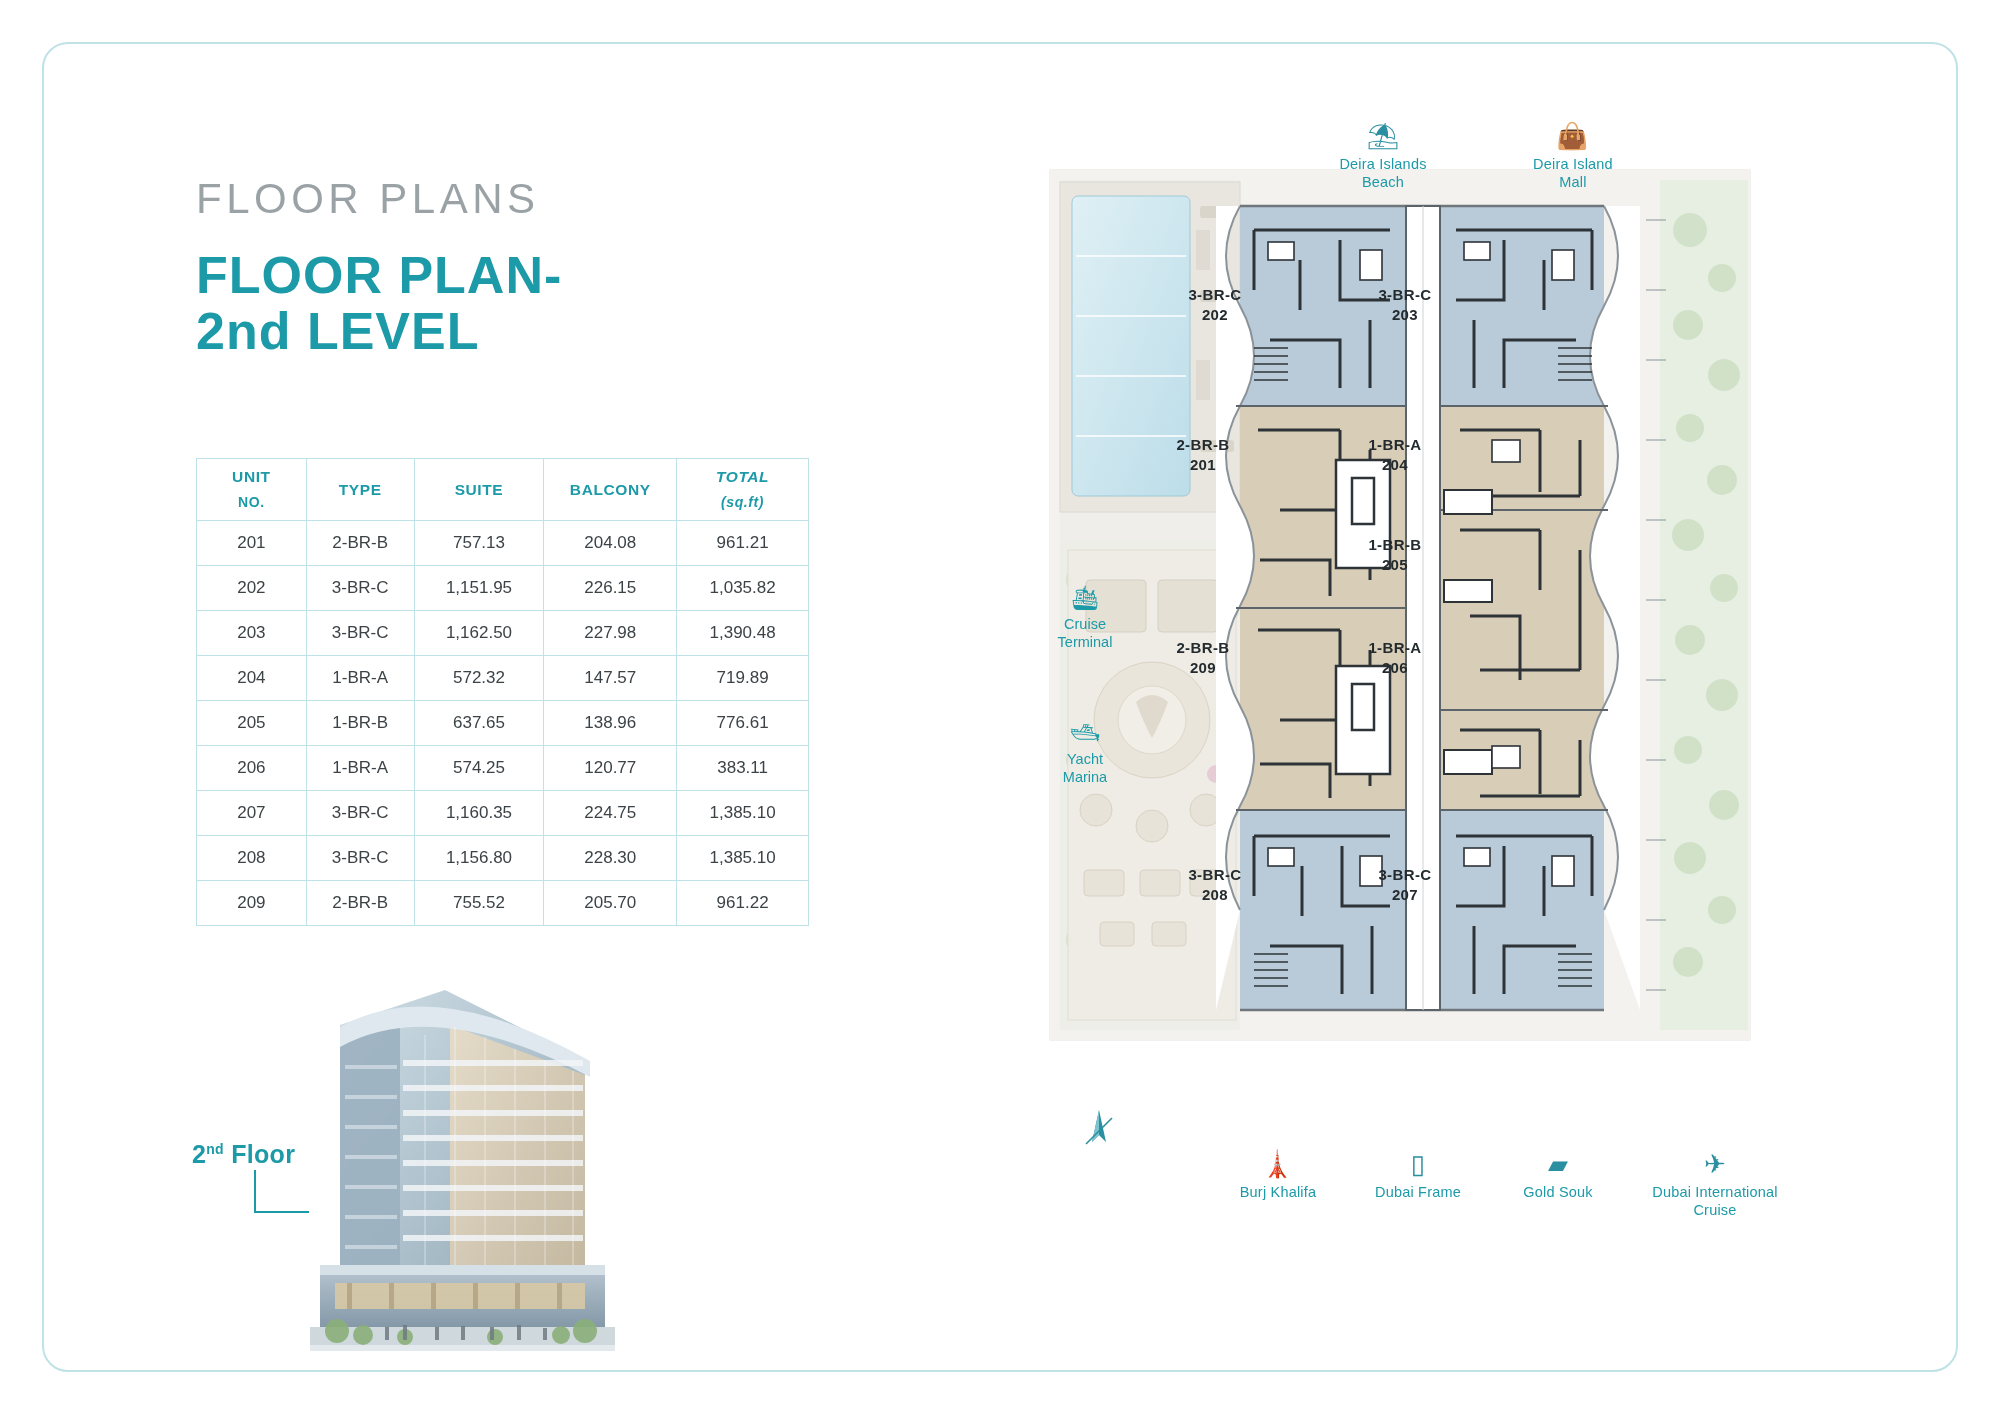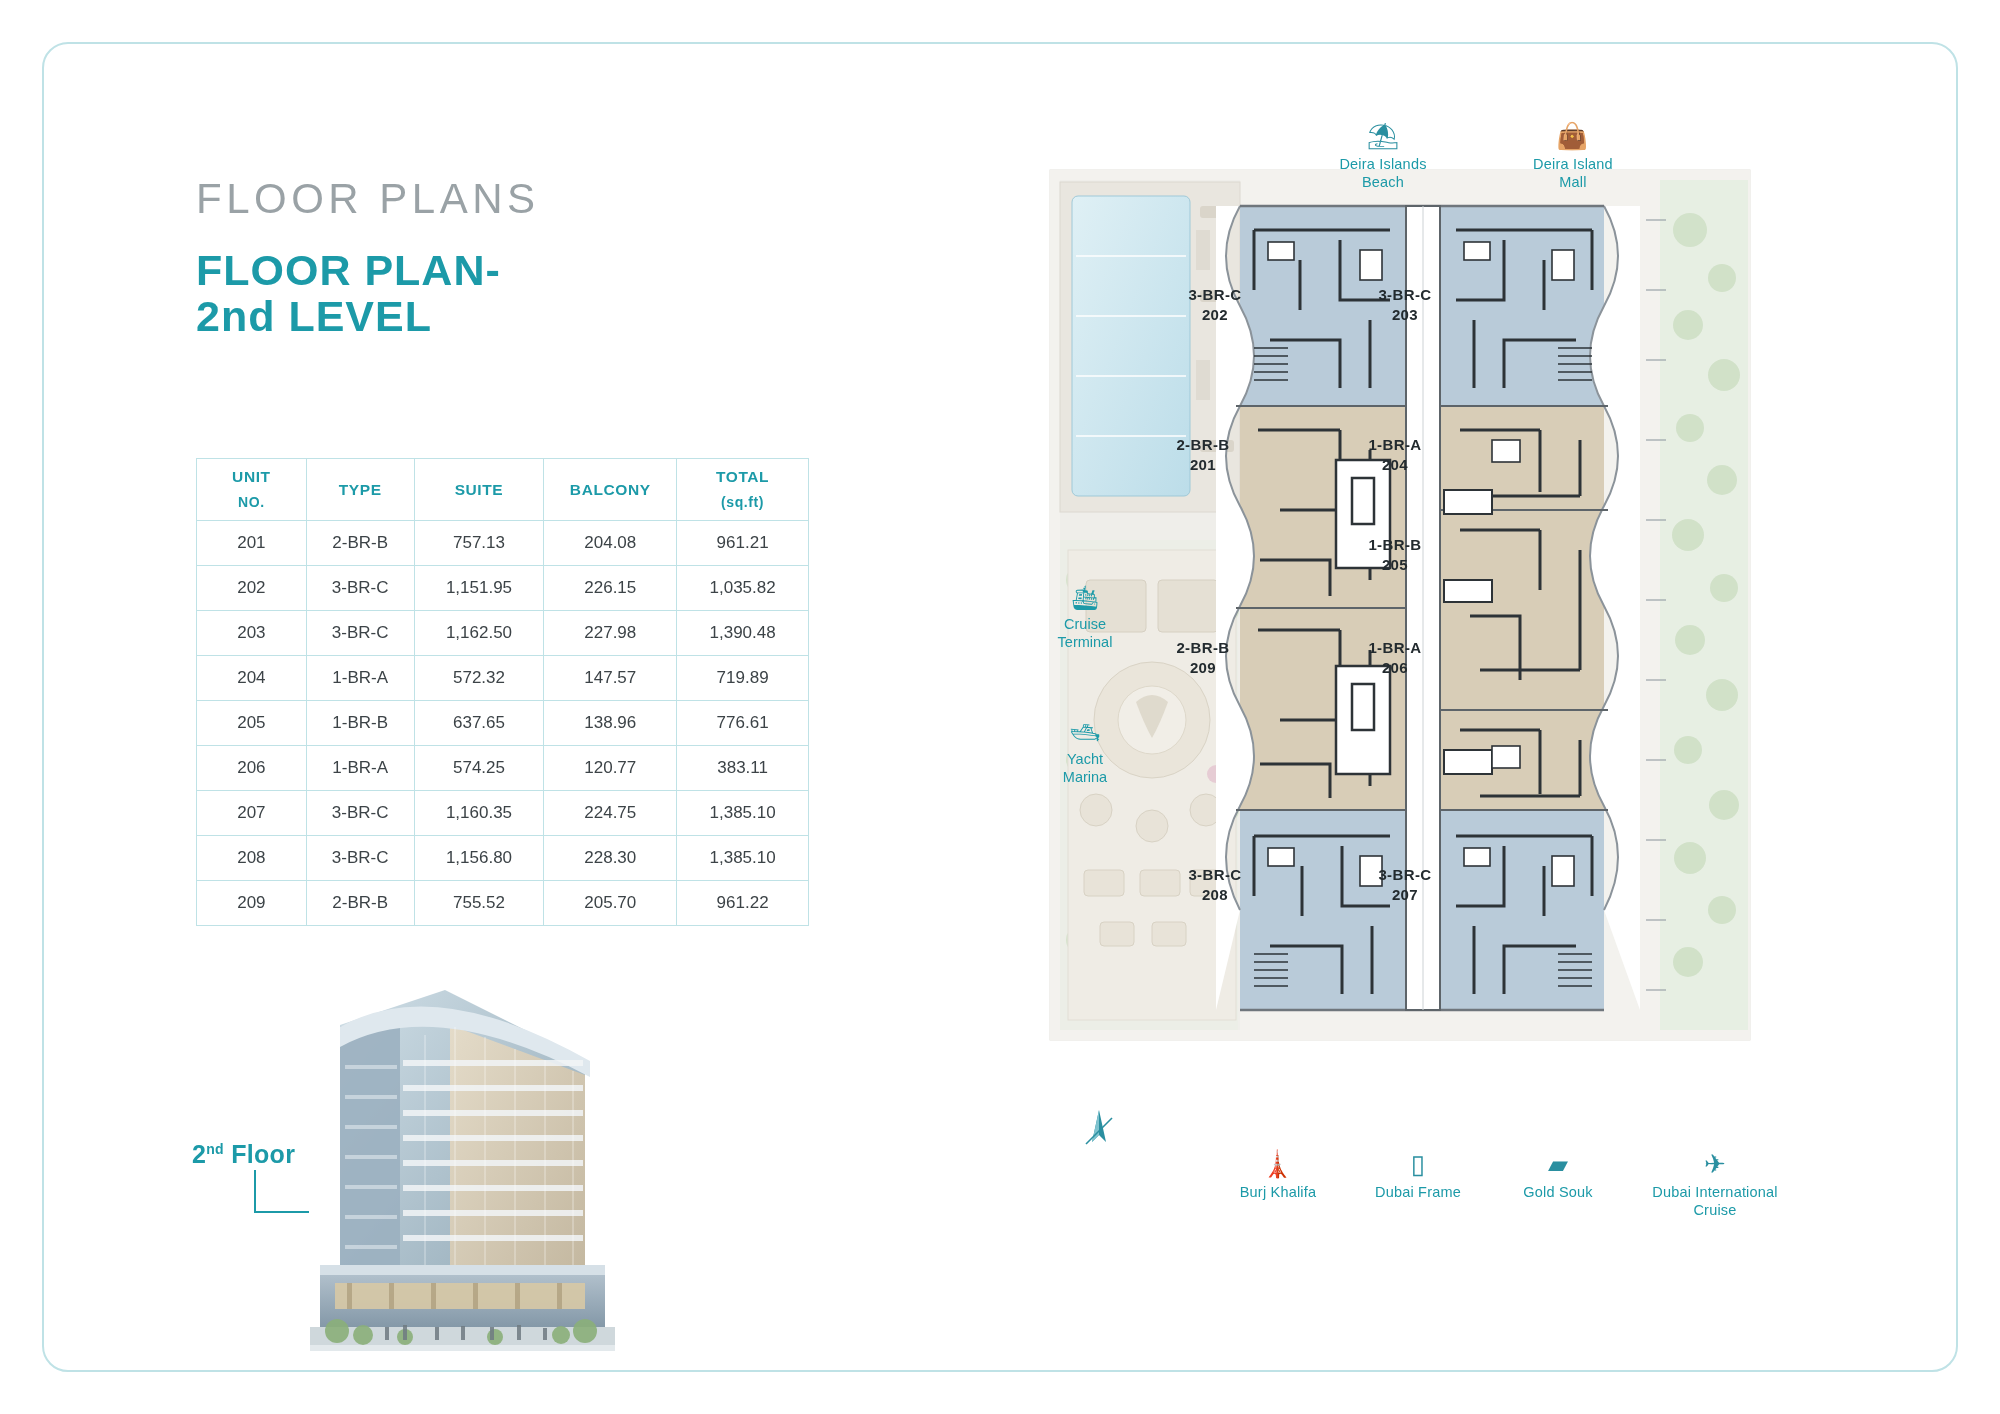--- a/index.html
+++ b/index.html
@@ -30,21 +30,21 @@
     width: 660px;
   }
   .eyebrow {
     font-size: 42px;
     letter-spacing: 4.5px;
     color: #9aa2a6;
     font-weight: 400;
     margin: 0 0 24px 0;
   }
   .title {
-    font-size: 43px;
+    font-size: 52px;
     line-height: 1.08;
     letter-spacing: 1px;
     color: #1c9aa8;
     font-weight: 700;
     margin: 0;
   }
   .title .line2 { display: block; }
 
   
   .unit-table {
@@ -70,21 +70,21 @@
     font-size: 15.5px;
     letter-spacing: 0.6px;
     height: 62px;
     line-height: 1.25;
   }
   .unit-table thead th .sub { display: block; font-size: 14px; margin-top: 8px; }
   .col-unit  { width: 110px; }
   .col-type  { width: 108px; }
   .col-suite { width: 130px; }
   .col-bal   { width: 133px; }
-  .col-total { width: 132px; }
+  .col-total { width: 132px; font-style: italic; }
 
   
   .building-wrap {
     position: absolute;
     left: 285px; top: 965px;
     width: 400px; height: 400px;
   }
   .bld {
     position: absolute;
     left: 0; top: 0;

